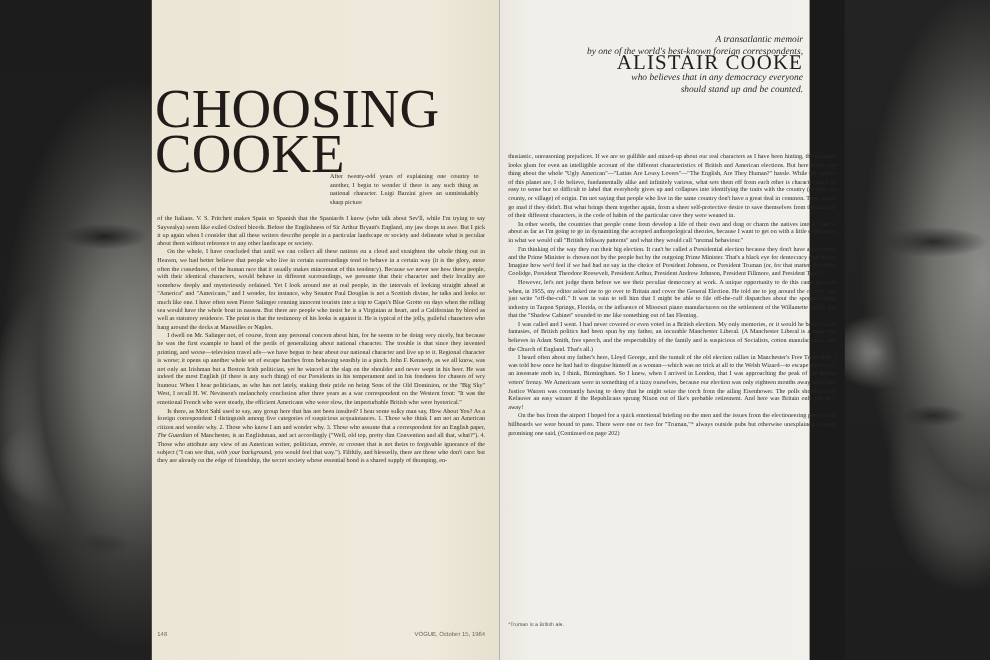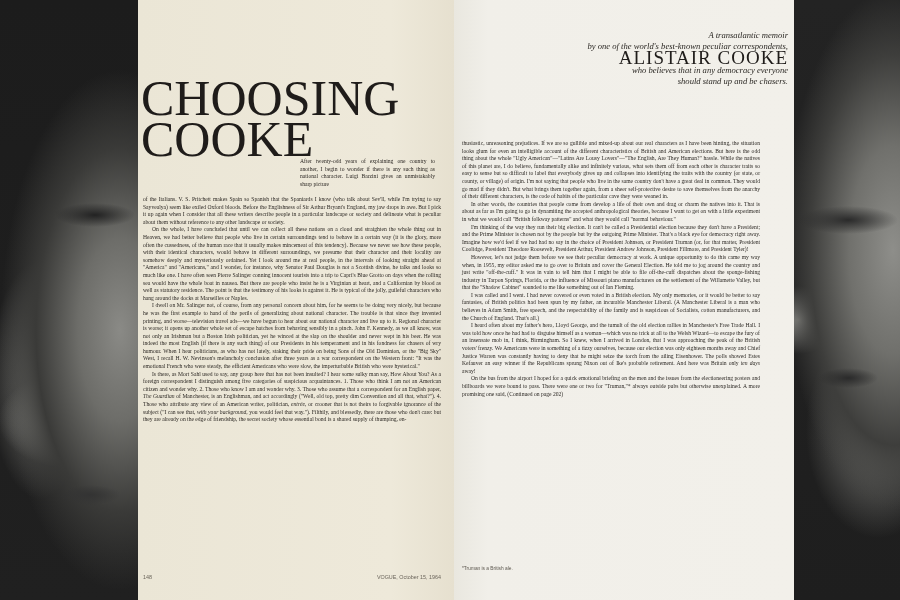--- a/index.html
+++ b/index.html
@@ -40,21 +40,21 @@
   .page {
     position: absolute; top: 0; height: 600px; box-sizing: border-box;
     color: #2a2622;
   }
   .page-left {
     left: 138px; width: 316px;
     background: linear-gradient(90deg, #ebe6d6 0%, #eee9da 80%, #e6e0cf 100%);
     padding: 0 13px 0 5px;
   }
   .page-right {
-    left: 454px; width: 340px;
+    left: 454px; width: 282px;
     background: linear-gradient(90deg, #e9e7df 0%, #f1efe9 10%, #f2f0ea 100%);
     padding: 0 6px 0 8px;
   }
   .title {
     position: absolute; left: 3px; top: 78px;
     font-family: "Liberation Serif", serif;
     font-weight: normal; font-size: 50px; line-height: 41px;
     letter-spacing: 0px; color: #1f1c1a;
     transform: scaleY(1.0);
     margin: 0;
@@ -119,24 +119,24 @@
     <p><span>Is there, as Mort Sahl used to say, any group here that has not been insulted? I hear some sulky man say, How About You? As a foreign correspondent I distinguish among five categories of suspicious acquaintances. 1. Those who think I am not an American citizen and wonder why. 2. Those who know I am and wonder why. 3. Those who assume that a correspondent for an English paper, </span><em>The Guardian</em><span> of Manchester, is an Englishman, and act accordingly ("Well, old top, pretty dim Convention and all that, what?"). 4. Those who attribute any view of an American writer, politician, </span><em>entrée,</em><span> or crooner that is not theirs to forgivable ignorance of the subject ("I can see that, </span><em>with your background,</em><span> you would feel that way."). Filthily, and blessedly, there are those who don't care: but they are already on the edge of friendship, the secret society whose essential bond is a shared supply of thumping, en-</span></p>
   </div>
 
   <div class="folio" style="left:5px;">148</div>
   <div class="folio" style="right:13px;">VOGUE, October 15, 1964</div>
 </div>
 
 <div class="page page-right">
   <div class="deck">
     <span style="display:block">A transatlantic memoir</span>
-    <span style="display:block">by one of the world's best-known peculiar correspondents,</span>
+    <span style="display:block">by one of the world's best-known foreign correspondents,</span>
     <span class="byline">ALISTAIR COOKE</span>
     <span style="display:block">who believes that in any democracy everyone</span>
-    <span style="display:block">should stand up and be chasers.</span>
+    <span style="display:block">should stand up and be counted.</span>
   </div>
 
   <div class="body-text right-flow">
     <p class="noindent">thusiastic, unreasoning prejudices. If we are so gullible and mixed-up about our real characters as I have been hinting, the situation looks glum for even an intelligible account of the different characteristics of British and American elections. But here is the odd thing about the whole "Ugly American"—"Latins Are Lousy Lovers"—"The English, Are They Human?" hassle. While the natives of this planet are, I do believe, fundamentally alike and infinitely various, what sets them off from each other is character traits so easy to sense but so difficult to label that everybody gives up and collapses into identifying the traits with the country (or state, or county, or village) of origin. I'm not saying that people who live in the same country don't have a great deal in common. They would go mad if they didn't. But what brings them together again, from a sheer self-protective desire to save themselves from the anarchy of their different characters, is the code of habits of the particular cave they were weaned in.</p>
     <p>In other words, the countries that people come from develop a life of their own and drag or charm the natives into it. That is about as far as I'm going to go in dynamiting the accepted anthropological theories, because I want to get on with a little experiment in what we would call "British folkway patterns" and what they would call "normal behaviour."</p>
     <p>I'm thinking of the way they run their big election. It can't be called a Presidential election because they don't have a President; and the Prime Minister is chosen not by the people but by the outgoing Prime Minister. That's a black eye for democracy right away. Imagine how we'd feel if we had had no say in the choice of President Johnson, or President Truman (or, for that matter, President Coolidge, President Theodore Roosevelt, President Arthur, President Andrew Johnson, President Fillmore, and President Tyler)!</p>
     <p>However, let's not judge them before we see their peculiar democracy at work. A unique opportunity to do this came my way when, in 1955, my editor asked me to go over to Britain and cover the General Election. He told me to jog around the country and just write "off-the-cuff." It was in vain to tell him that I might be able to file off-the-cuff dispatches about the sponge-fishing industry in Tarpon Springs, Florida, or the influence of Missouri piano manufacturers on the settlement of the Willamette Valley, but that the "Shadow Cabinet" sounded to me like something out of Ian Fleming.</p>
     <p>I was called and I went. I had never covered or even voted in a British election. My only memories, or it would be better to say fantasies, of British politics had been spun by my father, an incurable Manchester Liberal. (A Manchester Liberal is a man who believes in Adam Smith, free speech, and the respectability of the family and is suspicious of Socialists, cotton manufacturers, and the Church of England. That's all.)</p>
     <p><span>I heard often about my father's hero, Lloyd George, and the tumult of the old election rallies in Manchester's Free Trade Hall. I was told how once he had had to disguise himself as a woman—which was no trick at all to the Welsh Wizard—to escape the fury of an insensate mob in, I think, Birmingham. So I knew, when I arrived in London, that I was approaching the peak of the British voters' frenzy. We Americans were in something of a tizzy ourselves, because our election was only eighteen months away and Chief Justice Warren was constantly having to deny that he might seize the torch from the ailing Eisenhower. The polls showed Estes Kefauver an easy winner if the Republicans sprung Nixon out of Ike's probable retirement. And here was Britain only </span><em>ten days</em><span> away!</span></p>
     <p>On the bus from the airport I hoped for a quick emotional briefing on the men and the issues from the electioneering posters and billboards we were bound to pass. There were one or two for "Truman,"* always outside pubs but otherwise unexplained. A more promising one said, (Continued on page 202)</p>

